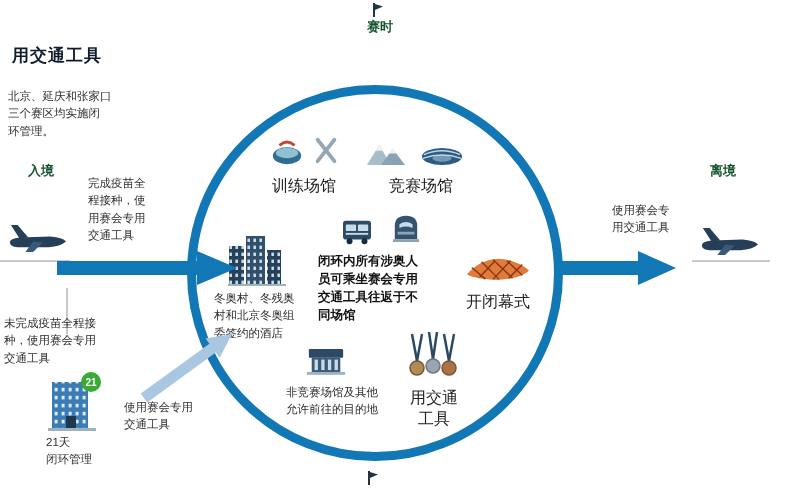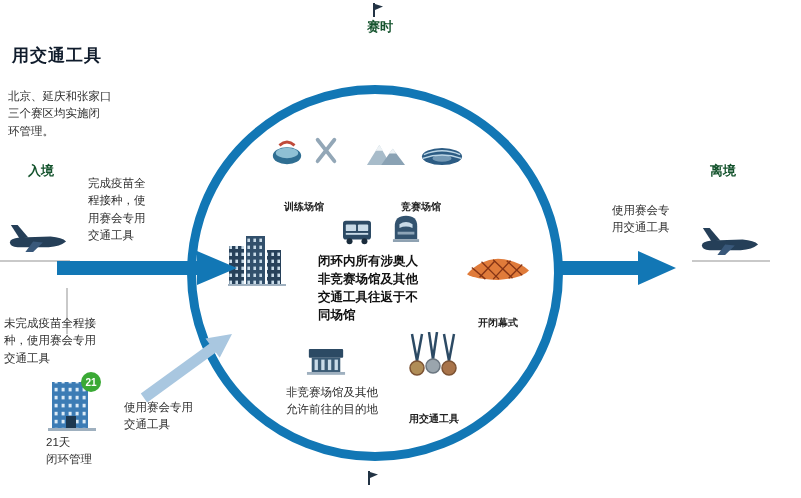--- a/index.html
+++ b/index.html
@@ -4,21 +4,21 @@
 <style>
   * { margin:0; padding:0; box-sizing:border-box; }
   body { background:#ffffff; font-family:"Liberation Sans","DejaVu Sans",sans-serif; }
   .canvas { position:relative; width:801px; height:498px; background:#ffffff; overflow:hidden; }
   .abs { position:absolute; }
   .note { font-size:11.5px; color:#2e2e2e; line-height:1.5; }
   .pre { white-space:pre-line; }
   .center { text-align:center; }
   .title { font-size:17px; font-weight:bold; color:#101c2c; letter-spacing:1px; }
   .gateway { font-size:13px; font-weight:bold; color:#14532d; }
-  .venue-label { font-size:10px; font-weight:bold; color:#222;margin-top:24px; }
+  .venue-label { font-size:16px; font-weight:normal; color:#222; }
   .center-note { font-size:12.5px; font-weight:bold; color:#111; line-height:1.45; }
   .hline { height:2px; background:#c9c9c9; }
   .vline { width:2px; background:#c9c9c9; }
   .loop-circle { width:376px; height:376px; border:9px solid #1277b5; border-radius:50%; }
   .arrow { z-index:5; }
 </style>
 </head>
 <body>
 
 <div class="canvas">
@@ -126,41 +126,44 @@
       </defs>
       <rect x="1" y="16" width="15" height="38" fill="#27415a"></rect>
       <rect x="1" y="16" width="15" height="38" fill="url(#winA)"></rect>
       <rect x="18" y="6" width="19" height="48" fill="#32506c"></rect>
       <rect x="18" y="6" width="19" height="48" fill="url(#winA)"></rect>
       <rect x="39" y="20" width="14" height="34" fill="#27415a"></rect>
       <rect x="39" y="20" width="14" height="34" fill="url(#winA)"></rect>
       <rect x="0" y="54" width="58" height="2" fill="#9fb0bf"></rect>
     </svg>
   </div>
+  <div class="abs note pre" style="left:214px;top:290px;width:100px">冬奥村、冬残奥
+村和北京冬奥组
+委签约的酒店</div>
 
   <div class="abs" style="left:342px;top:218px">
     <svg width="30" height="28" viewBox="0 0 32 30">
       <rect x="1" y="3" width="30" height="20" rx="3" fill="#2c4a64"></rect>
       <rect x="4" y="7" width="11" height="7" rx="1" fill="#c9dbe8"></rect>
       <rect x="17" y="7" width="11" height="7" rx="1" fill="#c9dbe8"></rect>
       <rect x="4" y="16" width="24" height="2" fill="#c9dbe8"></rect>
       <circle cx="8" cy="25" r="3.2" fill="#1a2c3c"></circle>
       <circle cx="24" cy="25" r="3.2" fill="#1a2c3c"></circle>
     </svg>
   </div>
   <div class="abs" style="left:392px;top:212px">
     <svg width="28" height="32" viewBox="0 0 30 32">
       <path d="M3 28 L3 14 Q3 3 15 3 Q27 3 27 14 L27 28 Z" fill="#33536f"></path>
       <path d="M8 12 Q15 7 22 12 L22 16 Q15 13 8 16 Z" fill="#c9dbe8"></path>
       <rect x="6" y="20" width="18" height="3" fill="#c9dbe8" opacity="0.6"></rect>
       <rect x="1" y="28" width="28" height="3" fill="#8fa2b2"></rect>
     </svg>
   </div>
   <div class="abs center-note pre" style="left:318px;top:252px;width:104px">闭环内所有涉奥人
-非竞赛场馆及其他
+员可乘坐赛会专用
 交通工具往返于不
 同场馆</div>
 
   <div class="abs" style="left:466px;top:250px">
     <svg width="64" height="35" viewBox="0 0 66 36">
       <path d="M1 25 Q14 10 33 9 Q52 10 65 21 Q58 29 33 31 Q9 30 1 25 Z" fill="#e07b3a"></path>
       <g stroke="#7c2d12" stroke-width="1.4" fill="none" opacity="0.9">
         <path d="M6 18 L20 30"></path>
           <path d="M16 12 L34 30"></path>
           <path d="M28 10 L48 29"></path>

